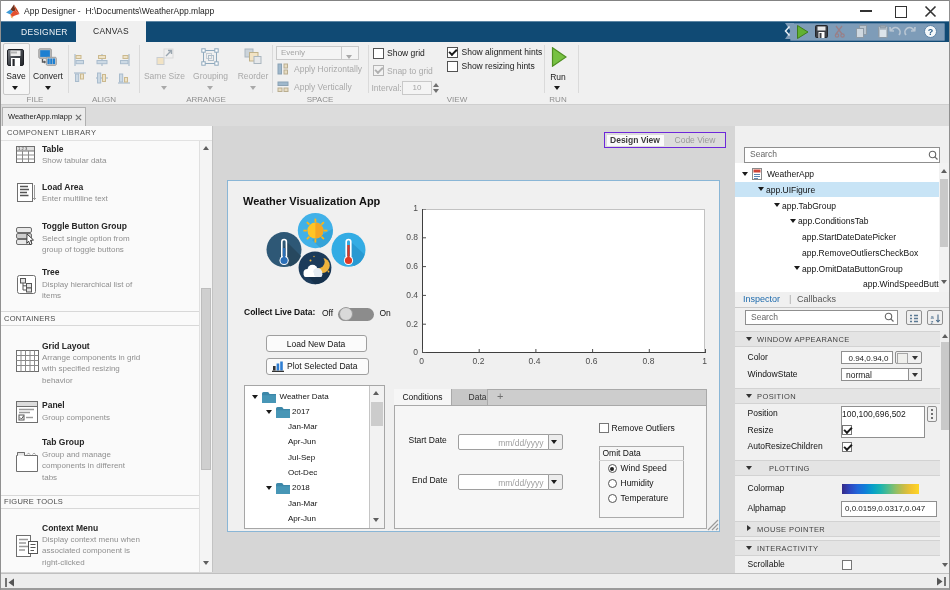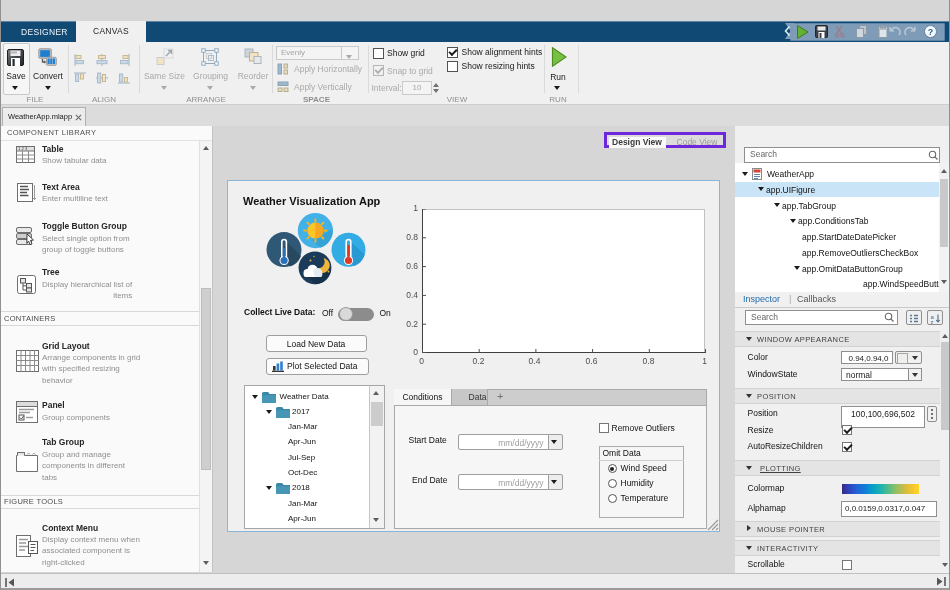--- a/index.html
+++ b/index.html
@@ -17,20 +17,35 @@
 .cb.discb::after{border-color:#b0b0b0;}
 .secband{position:absolute;left:0;width:206px;height:11px;background:#e4e4e4;
   border-top:1px solid #d2d2d2;border-bottom:1px solid #d2d2d2;color:#3f3f3f;font-size:7.5px;padding-top:3px;padding-left:12px;letter-spacing:.4px;}
 .arrow-d{position:absolute;width:0;height:0;border-left:3.5px solid transparent;border-right:3.5px solid transparent;border-top:4px solid #1a1a1a;}
 .inp{position:absolute;background:#fff;border:1px solid #8f8f8f;box-sizing:border-box;font-size:8.5px;color:#1a1a1a;}
 </style>
 </head>
 <body>
 <div id="app">
 
+  <div id="titlebar" class="ab" style="left:0;top:0;width:950px;height:21px;background:#fff;border-top:1px solid #838383;">
+    <svg class="ab" style="left:6px;top:3px;" width="14" height="15" viewBox="0 0 14 15">
+      <polygon points="0,8.5 4.5,5.5 7,7.5 4.5,10.5" fill="#3f9bd8"></polygon>
+      <polygon points="4.5,5.5 8,0.5 9.5,6.5 7,7.5" fill="#6a3321"></polygon>
+      <polygon points="8,0.5 11.5,6 13.5,10 9.5,6.5" fill="#c8441f"></polygon>
+      <polygon points="9.5,6.5 13.5,10 9,11.5 6,13 4.5,10.5 7,7.5" fill="#e4502f"></polygon>
+      <polygon points="4.5,10.5 6,13 7.5,14.5 5,13.5" fill="#f2a23b"></polygon>
+    </svg>
+    <div class="ab" style="left:24px;top:5px;font-size:8.5px;color:#1c1c1c;white-space:nowrap;">App Designer -&nbsp; H:\Documents\WeatherApp.mlapp</div>
+    <div class="ab" style="left:860px;top:9px;width:12px;height:1.5px;background:#333;"></div>
+    <div class="ab" style="left:895px;top:4.5px;width:10px;height:10px;border:1.5px solid #333;"></div>
+    <svg class="ab" style="left:924px;top:4px;" width="13" height="13" viewBox="0 0 13 13">
+        <path d="M1.5,1.5 L11.5,11.5 M11.5,1.5 L1.5,11.5" stroke="#333" stroke-width="1.6"></path>
+      </svg>
+  </div>
 
   <div id="tabband" class="ab" style="left:0;top:21px;width:950px;height:21px;background:#104a74;">
     <div class="ab" style="left:0;top:0;width:950px;height:1px;background:#9fb8cc;opacity:.55;"></div>
     <div class="ab" style="left:21px;top:5.5px;font-size:8.5px;color:#f2f5f8;letter-spacing:.3px;">DESIGNER</div>
     <div class="ab" style="left:76px;top:0;width:70px;height:21px;background:#f0f0f0;text-align:center;font-size:8.5px;color:#262626;letter-spacing:.3px;line-height:21px;">CANVAS</div>
 
     <div class="ab" style="left:790px;top:2px;width:153px;height:16px;background:#7e9cb8;border:1px solid #5d83a6;border-radius:1px;"></div>
     <svg class="ab" style="left:782px;top:2px;" width="12" height="16" viewBox="0 0 12 16">
         <polygon points="12,0 12,16 3,16 8.5,8 3,0" fill="#7e9cb8"></polygon>
         <path d="M7.5,3.5 L3.5,8 L7.5,12.5" stroke="#e8eff5" stroke-width="1.5" fill="none"></path>
@@ -170,21 +185,21 @@
         <rect x="7" y="1" width="3.5" height="4" fill="#e7dcc2" stroke="#b9ad90"></rect>
         <rect x="7" y="7" width="3.5" height="4" fill="#e7dcc2" stroke="#b9ad90"></rect>
       </svg>
     <div class="lbl dis" style="left:294px;top:22px;">Apply Horizontally</div>
     <svg class="ab" style="left:277px;top:39px;" width="13" height="12" viewBox="0 0 13 12">
         <rect x="1" y="1" width="10" height="3.5" fill="#9fb8cc" stroke="#8aa2b5"></rect>
         <rect x="1" y="7" width="4" height="3.5" fill="#e7dcc2" stroke="#b9ad90"></rect>
         <rect x="7" y="7" width="4" height="3.5" fill="#e7dcc2" stroke="#b9ad90"></rect>
       </svg>
     <div class="lbl dis" style="left:294px;top:40px;">Apply Vertically</div>
-    <div class="glabel" style="left:303px;top:53px;width:34px;text-align:left;font-weight:bold;">SPACE</div>
+    <div class="glabel" style="left:303px;top:53px;width:34px;text-align:center;">SPACE</div>
     <div class="vsep" style="left:368px;top:3px;height:48px;"></div>
 
     <div class="cb" style="left:372.5px;top:5.5px;"></div>
     <div class="lbl" style="left:387px;top:6px;">Show grid</div>
     <div class="cb chk discb" style="left:372.5px;top:23px;"></div>
     <div class="lbl dis" style="left:387px;top:23.5px;">Snap to grid</div>
     <div class="lbl dis" style="left:371.5px;top:41px;">Interval:</div>
     <div class="ab" style="left:402px;top:39px;width:28px;height:12px;background:#f4f4f4;border:1px solid #c9c9c9;font-size:8px;color:#a5a5a5;text-align:center;line-height:12px;">10</div>
     <div class="ab" style="left:431px;top:39px;width:11px;height:12px;">
       <div style="position:absolute;left:2px;top:2px;width:0;height:0;border-left:3.5px solid transparent;border-right:3.5px solid transparent;border-bottom:4px solid #707070;"></div>
@@ -225,41 +240,41 @@
       <path d="M6.5,5 L6.5,16.5 M12.5,5 L12.5,16.5 M0.5,9 L18.5,9 M0.5,13 L18.5,13" stroke="#8a8a8a" stroke-width="1"></path>
     </svg>
     <div class="ab" style="left:42px;top:17.5px;font-weight:bold;color:#262626;font-size:8.5px;">Table</div>
     <div class="ab" style="left:42px;top:30px;color:#8f8f8f;">Show tabular data</div>
 
     <svg class="ab" style="left:17px;top:57px;" width="19" height="19" viewBox="0 0 19 19">
       <rect x="0.5" y="0.5" width="15" height="18" fill="#fff" stroke="#6e6e6e"></rect>
       <path d="M3,3.5 L11,3.5 M3,6.5 L12,6.5 M3,9.5 L10,9.5 M3,12.5 L11.5,12.5" stroke="#555" stroke-width="1.6"></path>
       <path d="M17.5,2 L17.5,17 M16,15.5 L19,15.5" stroke="#9a9a9a" stroke-width="1"></path>
     </svg>
-    <div class="ab" style="left:42px;top:55.5px;font-weight:bold;color:#262626;font-size:8.5px;">Text Area</div>
+    <div class="ab" style="left:42px;top:55.5px;font-weight:bold;color:#262626;font-size:8.5px;">Load Area</div>
     <div class="ab" style="left:42px;top:68px;color:#8f8f8f;">Enter multiline text</div>
 
     <svg class="ab" style="left:16px;top:100.5px;" width="21" height="19" viewBox="0 0 21 19">
       <rect x="0.5" y="0.5" width="15" height="5" rx="1.5" fill="#e8e8e8" stroke="#6e6e6e"></rect>
       <rect x="0.5" y="6.5" width="15" height="5" rx="1.5" fill="#cfcfcf" stroke="#6e6e6e"></rect>
       <rect x="0.5" y="12.5" width="15" height="5" rx="1.5" fill="#e8e8e8" stroke="#6e6e6e"></rect>
       <polygon points="11,7 17.5,13 14.5,13.4 16,17 14,17.6 12.6,14.2 10.8,16.4" fill="#fff" stroke="#3c3c3c" stroke-width="1"></polygon>
     </svg>
     <div class="ab" style="left:42px;top:94.5px;font-weight:bold;color:#262626;font-size:8.5px;">Toggle Button Group</div>
     <div class="ab" style="left:42px;top:107px;color:#8f8f8f;line-height:11.3px;">Select single option from<br>group of toggle buttons</div>
 
     <svg class="ab" style="left:17px;top:149px;" width="19" height="19" viewBox="0 0 19 19">
       <rect x="0.5" y="0.5" width="18" height="18" rx="2" fill="#fff" stroke="#6e6e6e"></rect>
       <rect x="3.5" y="3.5" width="5" height="4.5" fill="#e4e4e4" stroke="#555"></rect>
       <rect x="9.5" y="8.5" width="5" height="4.5" fill="#e4e4e4" stroke="#555"></rect>
       <path d="M6,8 L6,15 L9.5,15 M6,10.8 L9.5,10.8" stroke="#555" stroke-width="1" fill="none"></path>
       <rect x="9.5" y="13" width="5" height="4" fill="#e4e4e4" stroke="#555"></rect>
     </svg>
     <div class="ab" style="left:42px;top:140.5px;font-weight:bold;color:#262626;font-size:8.5px;">Tree</div>
-    <div class="ab" style="left:42px;top:153px;color:#8f8f8f;line-height:11.3px;text-align:right;">Display hierarchical list of<br>items</div>
+    <div class="ab" style="left:42px;top:153px;color:#8f8f8f;line-height:11.3px;">Display hierarchical list of<br>items</div>
 
     <div class="ab" style="left:0;top:185px;width:199px;height:1px;background:#d8d8d8;"></div>
     <div class="ab" style="left:4px;top:187.5px;font-size:7.5px;color:#4a4a4a;letter-spacing:.3px;">CONTAINERS</div>
     <div class="ab" style="left:0;top:198.5px;width:199px;height:1px;background:#d8d8d8;"></div>
 
     <svg class="ab" style="left:16px;top:224px;" width="23" height="22" viewBox="0 0 23 22">
       <rect x="0.5" y="0.5" width="22" height="21" fill="#fff" stroke="#6e6e6e"></rect>
       <path d="M0.5,5.5 L22.5,5.5 M0.5,10.5 L22.5,10.5 M0.5,15.5 L22.5,15.5 M5,0.5 L5,21.5 M9.5,0.5 L9.5,21.5 M14,0.5 L14,21.5 M18.5,0.5 L18.5,21.5" stroke="#8a8a8a" stroke-width="1"></path>
     </svg>
     <div class="ab" style="left:42px;top:214.5px;font-weight:bold;color:#262626;font-size:8.5px;">Grid Layout</div>
@@ -300,21 +315,21 @@
 
     <div class="ab" style="left:199px;top:15px;width:13px;height:431px;background:#f4f4f4;border-left:1px solid #e0e0e0;box-sizing:border-box;">
       <div style="position:absolute;left:3px;top:5px;width:0;height:0;border-left:3px solid transparent;border-right:3px solid transparent;border-bottom:4px solid #5e5e5e;"></div>
       <div style="position:absolute;left:1px;top:147px;width:10px;height:182px;background:#cfcfcf;border:1px solid #bdbdbd;box-sizing:border-box;"></div>
       <div style="position:absolute;left:3px;top:420px;width:0;height:0;border-left:3px solid transparent;border-right:3px solid transparent;border-top:4px solid #5e5e5e;"></div>
     </div>
   </div>
 
   <div id="center" class="ab" style="left:213px;top:126px;width:522px;height:447px;background:#d6d6d6;"></div>
 
-  <div class="ab" style="left:604px;top:132px;width:122px;height:16px;border:3px solid #6d28d9;box-sizing:border-box;background:#dcdcdc;">
+  <div class="ab" style="left:604px;top:132px;width:122px;height:16px;border:1px solid #6d28d9;box-sizing:border-box;background:#dcdcdc;">
     <div class="ab" style="left:1.5px;top:1.5px;width:57px;height:11px;background:#fafafa;text-align:center;font-size:8.5px;font-weight:bold;color:#3c3c3c;line-height:11px;">Design View</div>
     <div class="ab" style="left:60px;top:0;width:60px;height:14px;text-align:center;font-size:8.5px;color:#9a9a9a;line-height:14px;">Code View</div>
   </div>
 
   <div class="ab" style="left:227px;top:180px;width:493px;height:352px;background:#f0f0f0;border:1.5px solid #8ab6d6;box-sizing:border-box;"></div>
   <div class="ab" style="left:243px;top:195px;font-size:11px;font-weight:bold;color:#111;">Weather Visualization App</div>
 
   <svg class="ab" style="left:260px;top:208px;" width="112" height="82" viewBox="0 0 112 82">
     <circle cx="24" cy="41.6" r="17.5" fill="#2e5876"></circle>
     <path d="M27,34 L41,48 A17.5,17.5 0 0 1 30,58.5 L20,48 Z" fill="#27485f"></path>
@@ -537,33 +552,33 @@
   <div class="ab" style="left:747.5px;top:368.5px;font-size:8.5px;color:#111;">WindowState</div>
   <div class="inp" style="left:841px;top:367.5px;width:80.5px;height:13.5px;font-size:8.5px;padding:0 0 0 4px;line-height:13px;">normal</div>
   <div class="ab" style="left:908px;top:367.5px;width:13.5px;height:13.5px;border:1px solid #8f8f8f;background:#f0f0f0;box-sizing:border-box;">
     <span style="position:absolute;left:2.5px;top:4px;width:0;height:0;border-left:3px solid transparent;border-right:3px solid transparent;border-top:4px solid #333;"></span>
   </div>
   <div class="secband" style="left:735px;top:388px;width:204px;">
     <span style="position:absolute;left:11px;top:5px;width:0;height:0;border-left:3px solid transparent;border-right:3px solid transparent;border-top:4px solid #333;"></span>
     <span style="margin-left:10px;">POSITION</span>
   </div>
   <div class="ab" style="left:747.5px;top:408px;font-size:8.5px;color:#111;">Position</div>
-  <div class="inp" style="left:841px;top:406px;width:84px;height:22px;font-size:8.5px;text-align:center;line-height:14px;">100,100,696,502</div>
+  <div class="inp" style="left:841px;top:406px;width:84px;height:32px;font-size:8.5px;text-align:left;line-height:14px;">100,100,696,502</div>
   <div class="ab" style="left:926.5px;top:406px;width:10px;height:15.5px;border:1px solid #8f8f8f;border-radius:2px;background:#f0f0f0;box-sizing:border-box;"><svg width="8" height="14" viewBox="0 0 8 14">
         <circle cx="4" cy="3" r="0.9" fill="#333"></circle>
         <circle cx="4" cy="7" r="0.9" fill="#333"></circle>
         <circle cx="4" cy="11" r="0.9" fill="#333"></circle>
       </svg></div>
   <div class="ab" style="left:747.5px;top:424.5px;font-size:8.5px;color:#111;">Resize</div>
   <div class="cb chk" style="left:841.5px;top:425px;width:10px;height:10px;border-color:#767676;"></div>
   <div class="ab" style="left:747.5px;top:441px;font-size:8.5px;color:#111;">AutoResizeChildren</div>
   <div class="cb chk" style="left:841.5px;top:441.5px;width:10px;height:10px;border-color:#767676;"></div>
   <div class="secband" style="left:735px;top:459.5px;width:204px;">
     <span style="position:absolute;left:11px;top:5px;width:0;height:0;border-left:3px solid transparent;border-right:3px solid transparent;border-top:4px solid #333;"></span>
-    <span style="margin-left:13px;text-decoration:underline;">PLOTTING</span>
+    <span style="margin-left:22px;">PLOTTING</span>
   </div>
   <div class="ab" style="left:747.5px;top:483px;font-size:8.5px;color:#111;">Colormap</div>
   <div class="ab" style="left:841.5px;top:484px;width:77px;height:10px;background:linear-gradient(to right,#352a87,#2e46c0,#2165d8,#0f7ed8,#07a0c8,#1bb3b0,#51bc8c,#91bf65,#c9bc45,#f2c32f,#fdd726);"></div>
   <div class="ab" style="left:747.5px;top:502.5px;font-size:8.5px;color:#111;">Alphamap</div>
   <div class="inp" style="left:841px;top:501px;width:96px;height:15.5px;font-size:8px;padding:2px 0 0 3px;overflow:hidden;white-space:nowrap;">0,0.0159,0.0317,0.047</div>
   <div class="secband" style="left:735px;top:521px;width:204px;">
     <span style="position:absolute;left:12px;top:3px;width:0;height:0;border-top:3px solid transparent;border-bottom:3px solid transparent;border-left:4px solid #333;"></span>
     <span style="margin-left:10px;">MOUSE POINTER</span>
   </div>
   <div class="secband" style="left:735px;top:539.5px;width:204px;">

